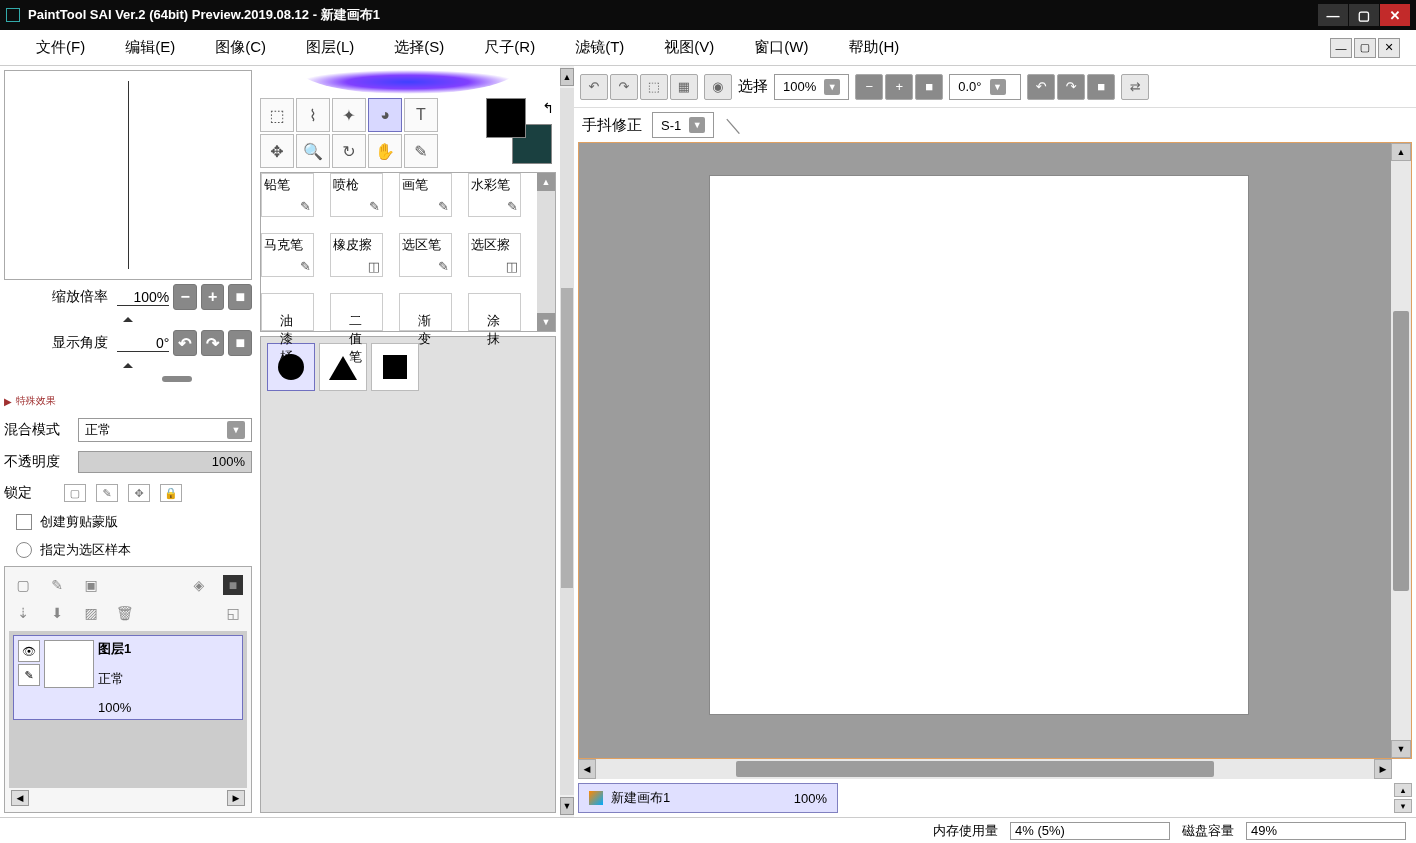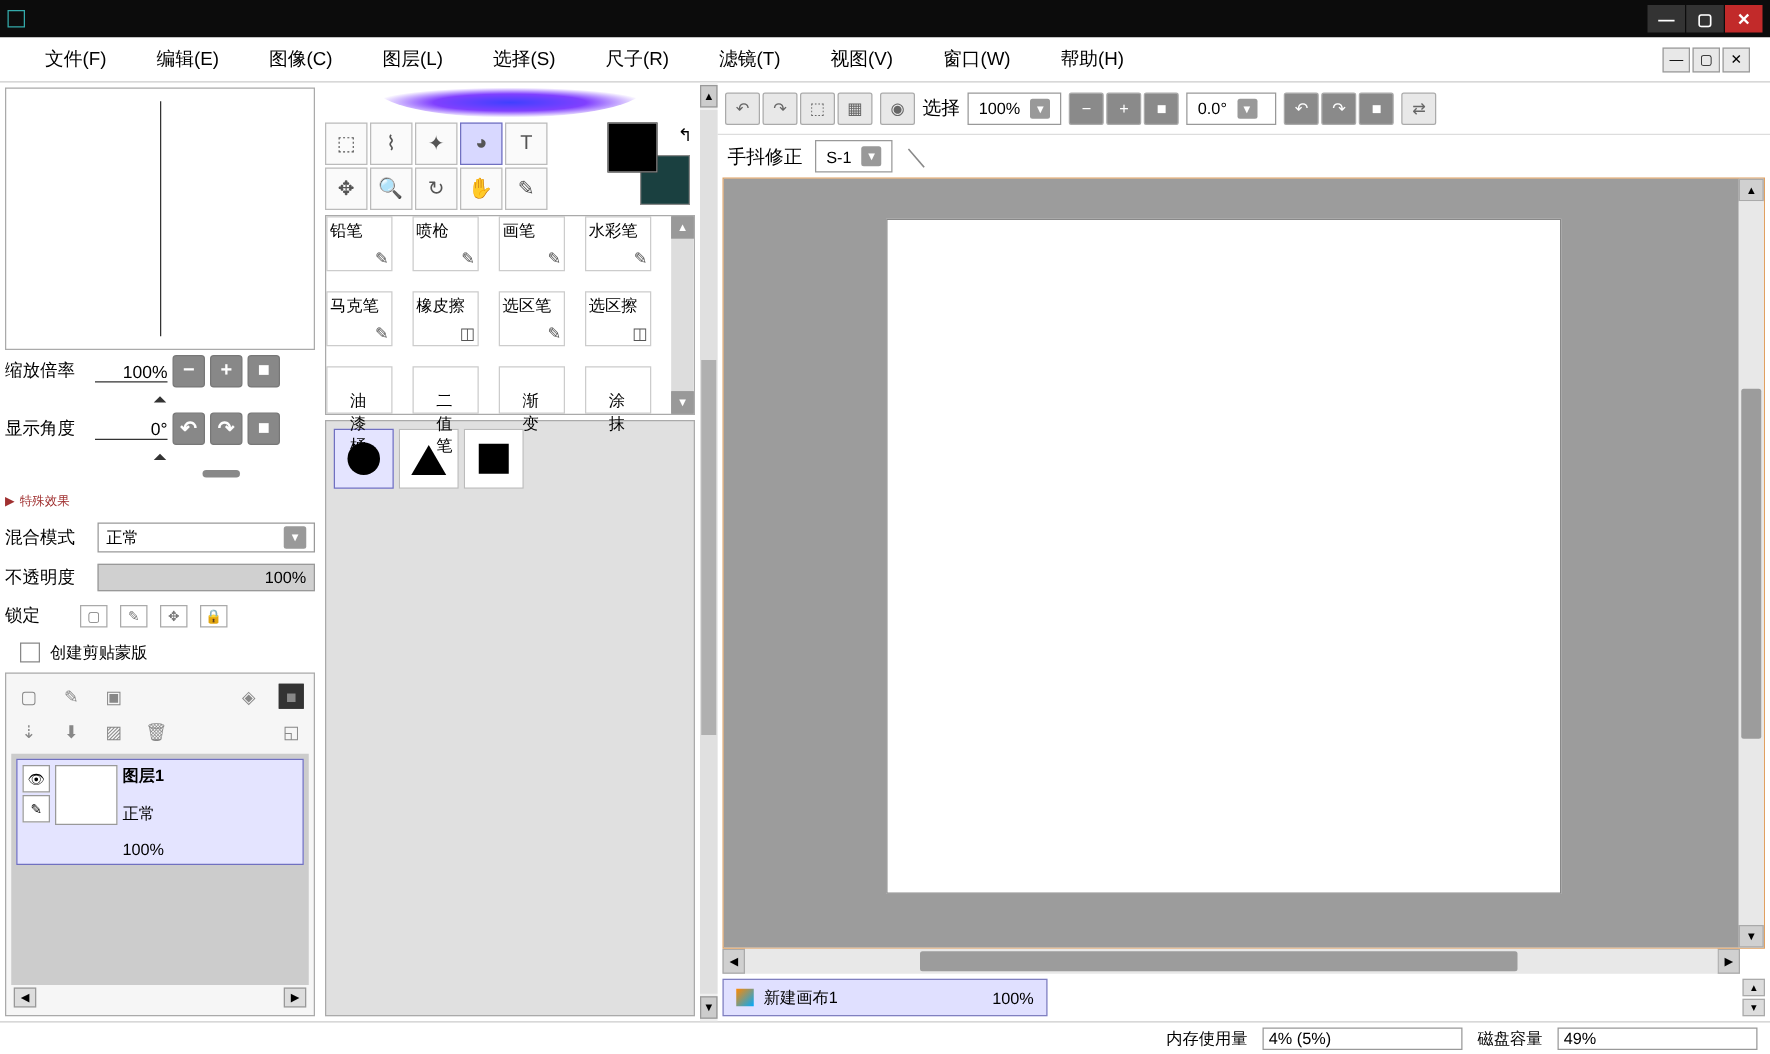--- a/index.html
+++ b/index.html
@@ -15,21 +15,21 @@
 .menubar .menuitem { padding: 6px 20px; font-size: 15px; }
 .menubar .right { margin-left: auto; display: flex; }
 .menubar .mbtn { width: 22px; height: 20px; border: 1px solid #999; background: #e8e8e8; display:flex; align-items:center; justify-content:center; margin-left:2px; font-size:11px; }
 
 .workspace { display: flex; height: calc(100vh - 66px - 26px); }
 
 .leftcol { width: 256px; display: flex; flex-direction: column; padding: 4px; gap: 4px; }
 .navigator { border: 1px solid #aaa; height: 210px; background: #fff; position: relative; }
 .navigator::after { content: ''; position: absolute; left: 50%; top: 10px; bottom: 10px; border-left: 1px solid #333; }
 .zoomrow { display: flex; align-items: center; gap: 4px; }
-.zoomrow .label { width: 68px; font-size: 14px; }
+.zoomrow .label { width: 68px; font-size: 14px; margin-left: 48px; }
 .zoomrow .val { width: 58px; text-align: right; font-size: 14px; border-bottom: 1px solid #333; }
 .sqbtn { width: 26px; height: 26px; border: 1px solid #777; background: #888; border-radius: 3px; color: #fff; display:flex; align-items:center; justify-content:center; font-weight:bold; font-size:16px; }
 .slider-tri { height: 12px; position: relative; }
 .slider-tri::before { content:''; position:absolute; left:50%; top:0; border:5px solid transparent; border-bottom-color:#333; transform:translateX(-50%) translateY(-2px); }
 
 .fxhdr { color: #a03030; font-size: 10px; padding: 4px 0; display:flex; align-items:center; gap:4px; }
 .fxhdr::before { content:'▶'; font-size:10px; }
 
 .proprow { display: flex; align-items: center; height: 28px; gap: 6px; }
 .proprow .plabel { width: 68px; font-size: 14px; }
@@ -123,20 +123,21 @@
 .statbar { width:160px; height:18px; border:1px solid #999; position:relative; padding-left:4px; line-height:16px; font-size:13px; }
 .statbar .fill { position:absolute; left:0; top:0; bottom:0; background:#80d0ff; z-index:-1; }
 .statbar.mem .fill { width:5%; background:#a0e0a0; }
 .statbar.disk .fill { width:49%; }
 </style>
 </head>
 <body>
 
 <div class="titlebar">
   <div class="icon"></div>
+  <span>PaintTool SAI Ver.2 (64bit) Preview.2019.08.12 - 新建画布1</span>
   <div class="spacer"></div>
   <div class="winbtn">—</div>
   <div class="winbtn">▢</div>
   <div class="winbtn close">✕</div>
 </div>
 
 <div class="menubar">
   <div class="menuitem">文件(F)</div>
   <div class="menuitem">编辑(E)</div>
   <div class="menuitem">图像(C)</div>
@@ -192,20 +193,24 @@
       <span style="font-size:14px;width:50px;">锁定</span>
       <div class="lockicon">▢</div>
       <div class="lockicon">✎</div>
       <div class="lockicon">✥</div>
       <div class="lockicon">🔒</div>
     </div>
     <div class="checkrow">
         <div class="checkbox"></div>
         <span>创建剪贴蒙版</span>
       </div>
+    <div class="checkrow">
+        <div class="radio"></div>
+        <span>指定为选区样本</span>
+      </div>
 
     <div class="layerpanel">
       <div class="layertools">
         <div class="lt">▢</div>
         <div class="lt">✎</div>
         <div class="lt">▣</div>
         <div class="lt" style="margin-left:auto;">◈</div>
         <div class="lt box">■</div>
       </div>
       <div class="layertools">

